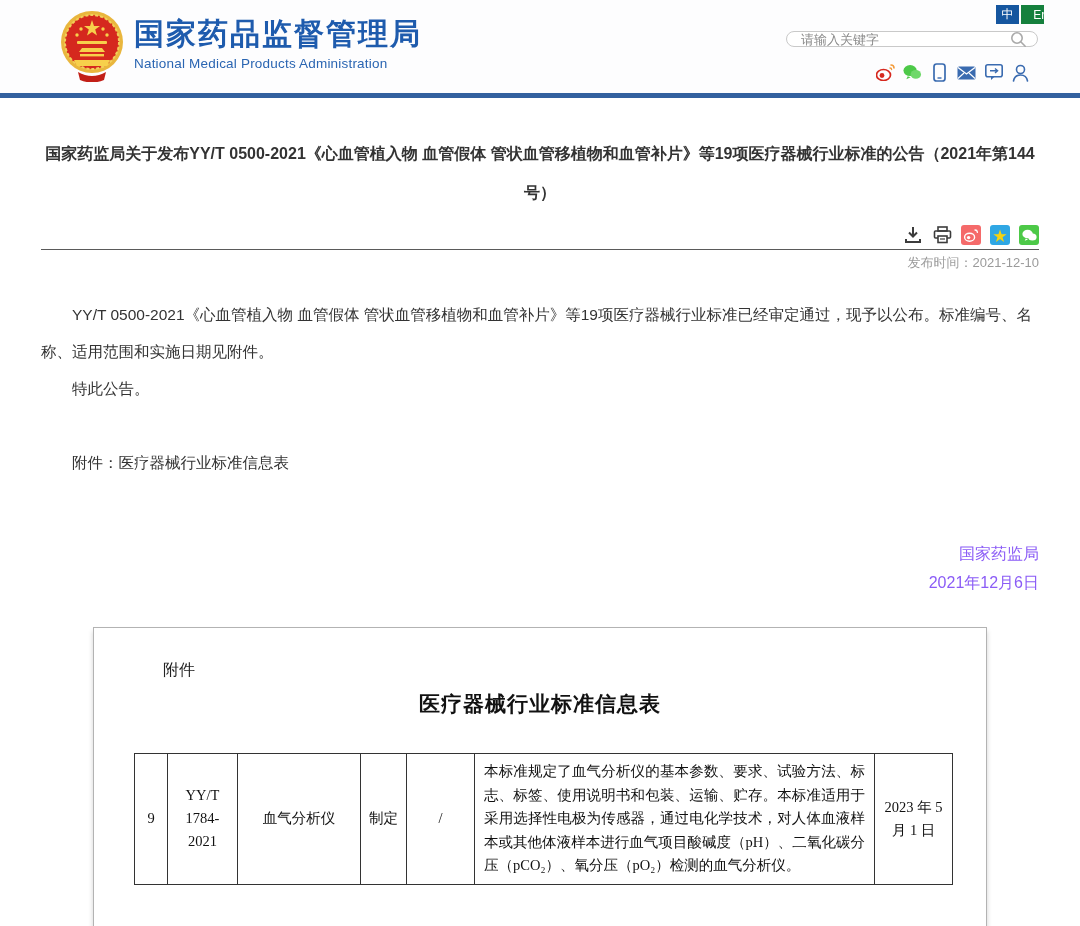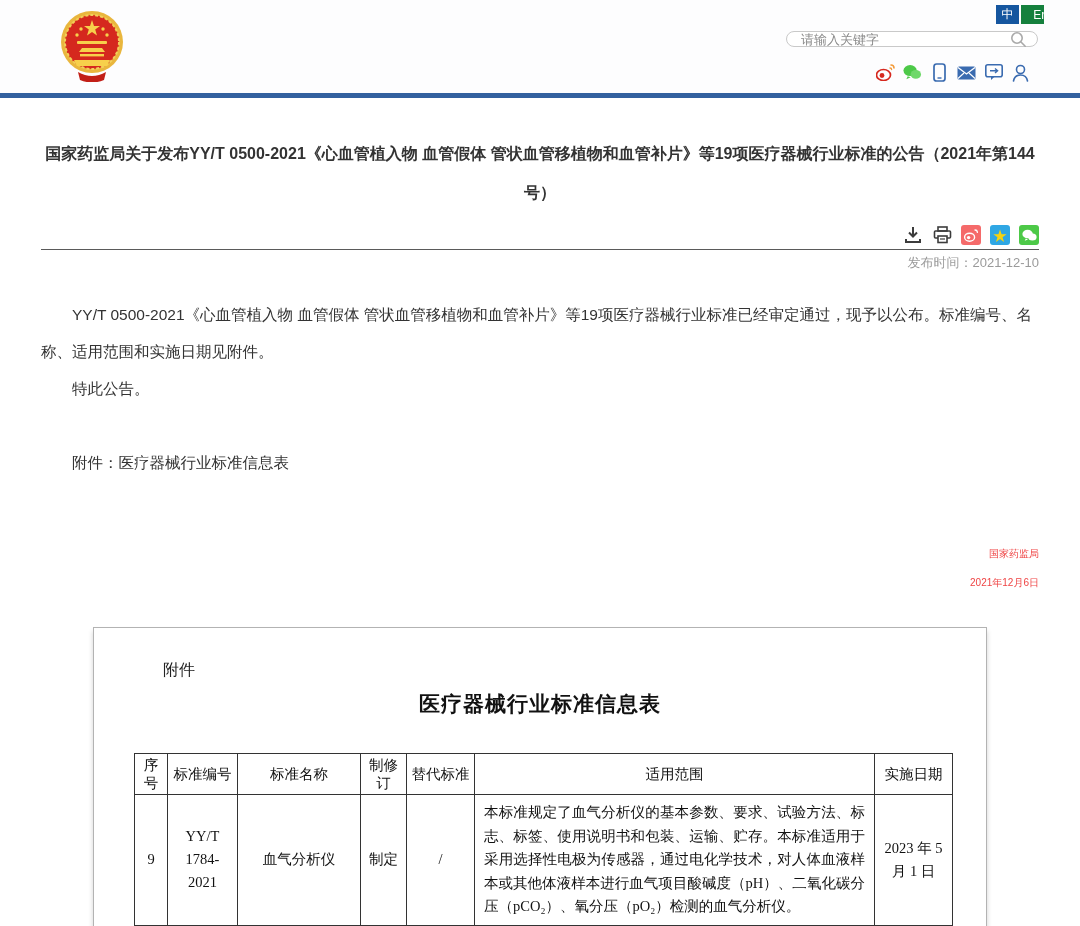--- a/index.html
+++ b/index.html
@@ -39,21 +39,21 @@
   .share-qzone { background:#2fa7e4; color:#f5d311; font-size:15px; line-height:1; }
   .share-wechat { background:#4dc948; }
 
   .title-divider { border-bottom:1px solid #5a5a5a; margin-top:3px; }
   .publish-row { text-align:right; color:#9a9a9a; font-size:13px; margin-top:4px; }
 
   .body-text { margin-top:24px; font-size:15.5px; line-height:37px; color:#333; }
   .body-text p { text-indent:2em; }
   .p-attach { margin-top:37px; }
 
-  .signature { margin-top:58px; text-align:right; font-size:10px; line-height:29px; color:#ef4444; }
+  .signature { margin-top:58px; text-align:right; font-size:16px; line-height:29px; color:#8b5cf6; }
 
   
   .attach-box { position:relative; margin:30px auto 0; width:894px; height:309px; background:#fff; border:1px solid #b3b3b3; box-shadow:0 4px 5px rgba(0,0,0,0.18); font-family:"Liberation Serif", serif; }
   .attach-label { position:absolute; left:69px; top:32px; font-size:16px; color:#222; }
   .attach-title { position:absolute; left:0; right:0; top:62px; text-align:center; font-size:21px; font-weight:bold; color:#111; letter-spacing:1px; }
 
   .std-table { position:absolute; left:40px; top:125px; border-collapse:collapse; table-layout:fixed; font-family:"Liberation Serif", serif; }
   .std-table td, .std-table th { border:1px solid #333; font-weight:normal; color:#111; }
   .std-table th { font-size:14.5px; text-align:center; padding:2px 3px; line-height:18px; height:40px; }
   .std-table td { font-size:14.5px; text-align:center; padding:4px 5px; line-height:23px; }
@@ -83,20 +83,24 @@
         <circle cx="17" cy="27" r="1.7" fill="#f7d04b"></circle>
         <circle cx="47" cy="27" r="1.7" fill="#f7d04b"></circle>
         <rect x="17" y="33" width="30" height="3" rx="1" fill="#f7d04b"></rect>
         <polygon points="22,40 42,40 45,44 19,44" fill="#f7d04b"></polygon>
         <rect x="20" y="46" width="24" height="2.4" fill="#f7d04b"></rect>
         <path d="M14 52 L50 52 L47 58 L17 58 Z" fill="#f7d04b"></path>
         <path d="M18 64 q14 8 28 0 l-2 8 q-12 5 -24 0 Z" fill="#c21f17"></path>
       </svg>
     </div>
 
+    <div class="site-title">
+      <div class="cn">国家药品监督管理局</div>
+      <div class="en">National Medical Products Administration</div>
+    </div>
 
     <div class="lang-toggle">
       <div class="lang-btn lang-zh">中</div>
       <div class="lang-btn lang-en">En</div>
     </div>
 
     <div class="search-pill">
       <input class="search-input" type="text" placeholder="请输入关键字" style="">
       <div class="search-btn">
         <svg width="17" height="17" viewBox="0 0 17 17">
@@ -214,29 +218,20 @@
         <colgroup>
           <col class="col-seq">
             <col class="col-code">
             <col class="col-name">
           <col class="col-type">
             <col class="col-repl">
             <col class="col-scope">
             <col class="col-date">
         </colgroup>
         <tbody>
-            <tr class="row-head">
-          <th>序号</th>
-          <th>标准编号</th>
-          <th>标准名称</th>
-          <th>制修订</th>
-          <th>替代标准</th>
-          <th>适用范围</th>
-          <th>实施日期</th>
-        </tr>
         <tr class="row-data">
           <td>9</td>
           <td>YY/T 1784-2021</td>
           <td>血气分析仪</td>
           <td>制定</td>
           <td>/</td>
           <td class="cell-scope">本标准规定了血气分析仪的基本参数、要求、试验方法、标志、标签、使用说明书和包装、运输、贮存。本标准适用于采用选择性电极为传感器，通过电化学技术，对人体血液样本或其他体液样本进行血气项目酸碱度（pH）、二氧化碳分压（pCO₂）、氧分压（pO₂）检测的血气分析仪。</td>
           <td>2023 年 5 月 1 日</td>
         </tr>
 

